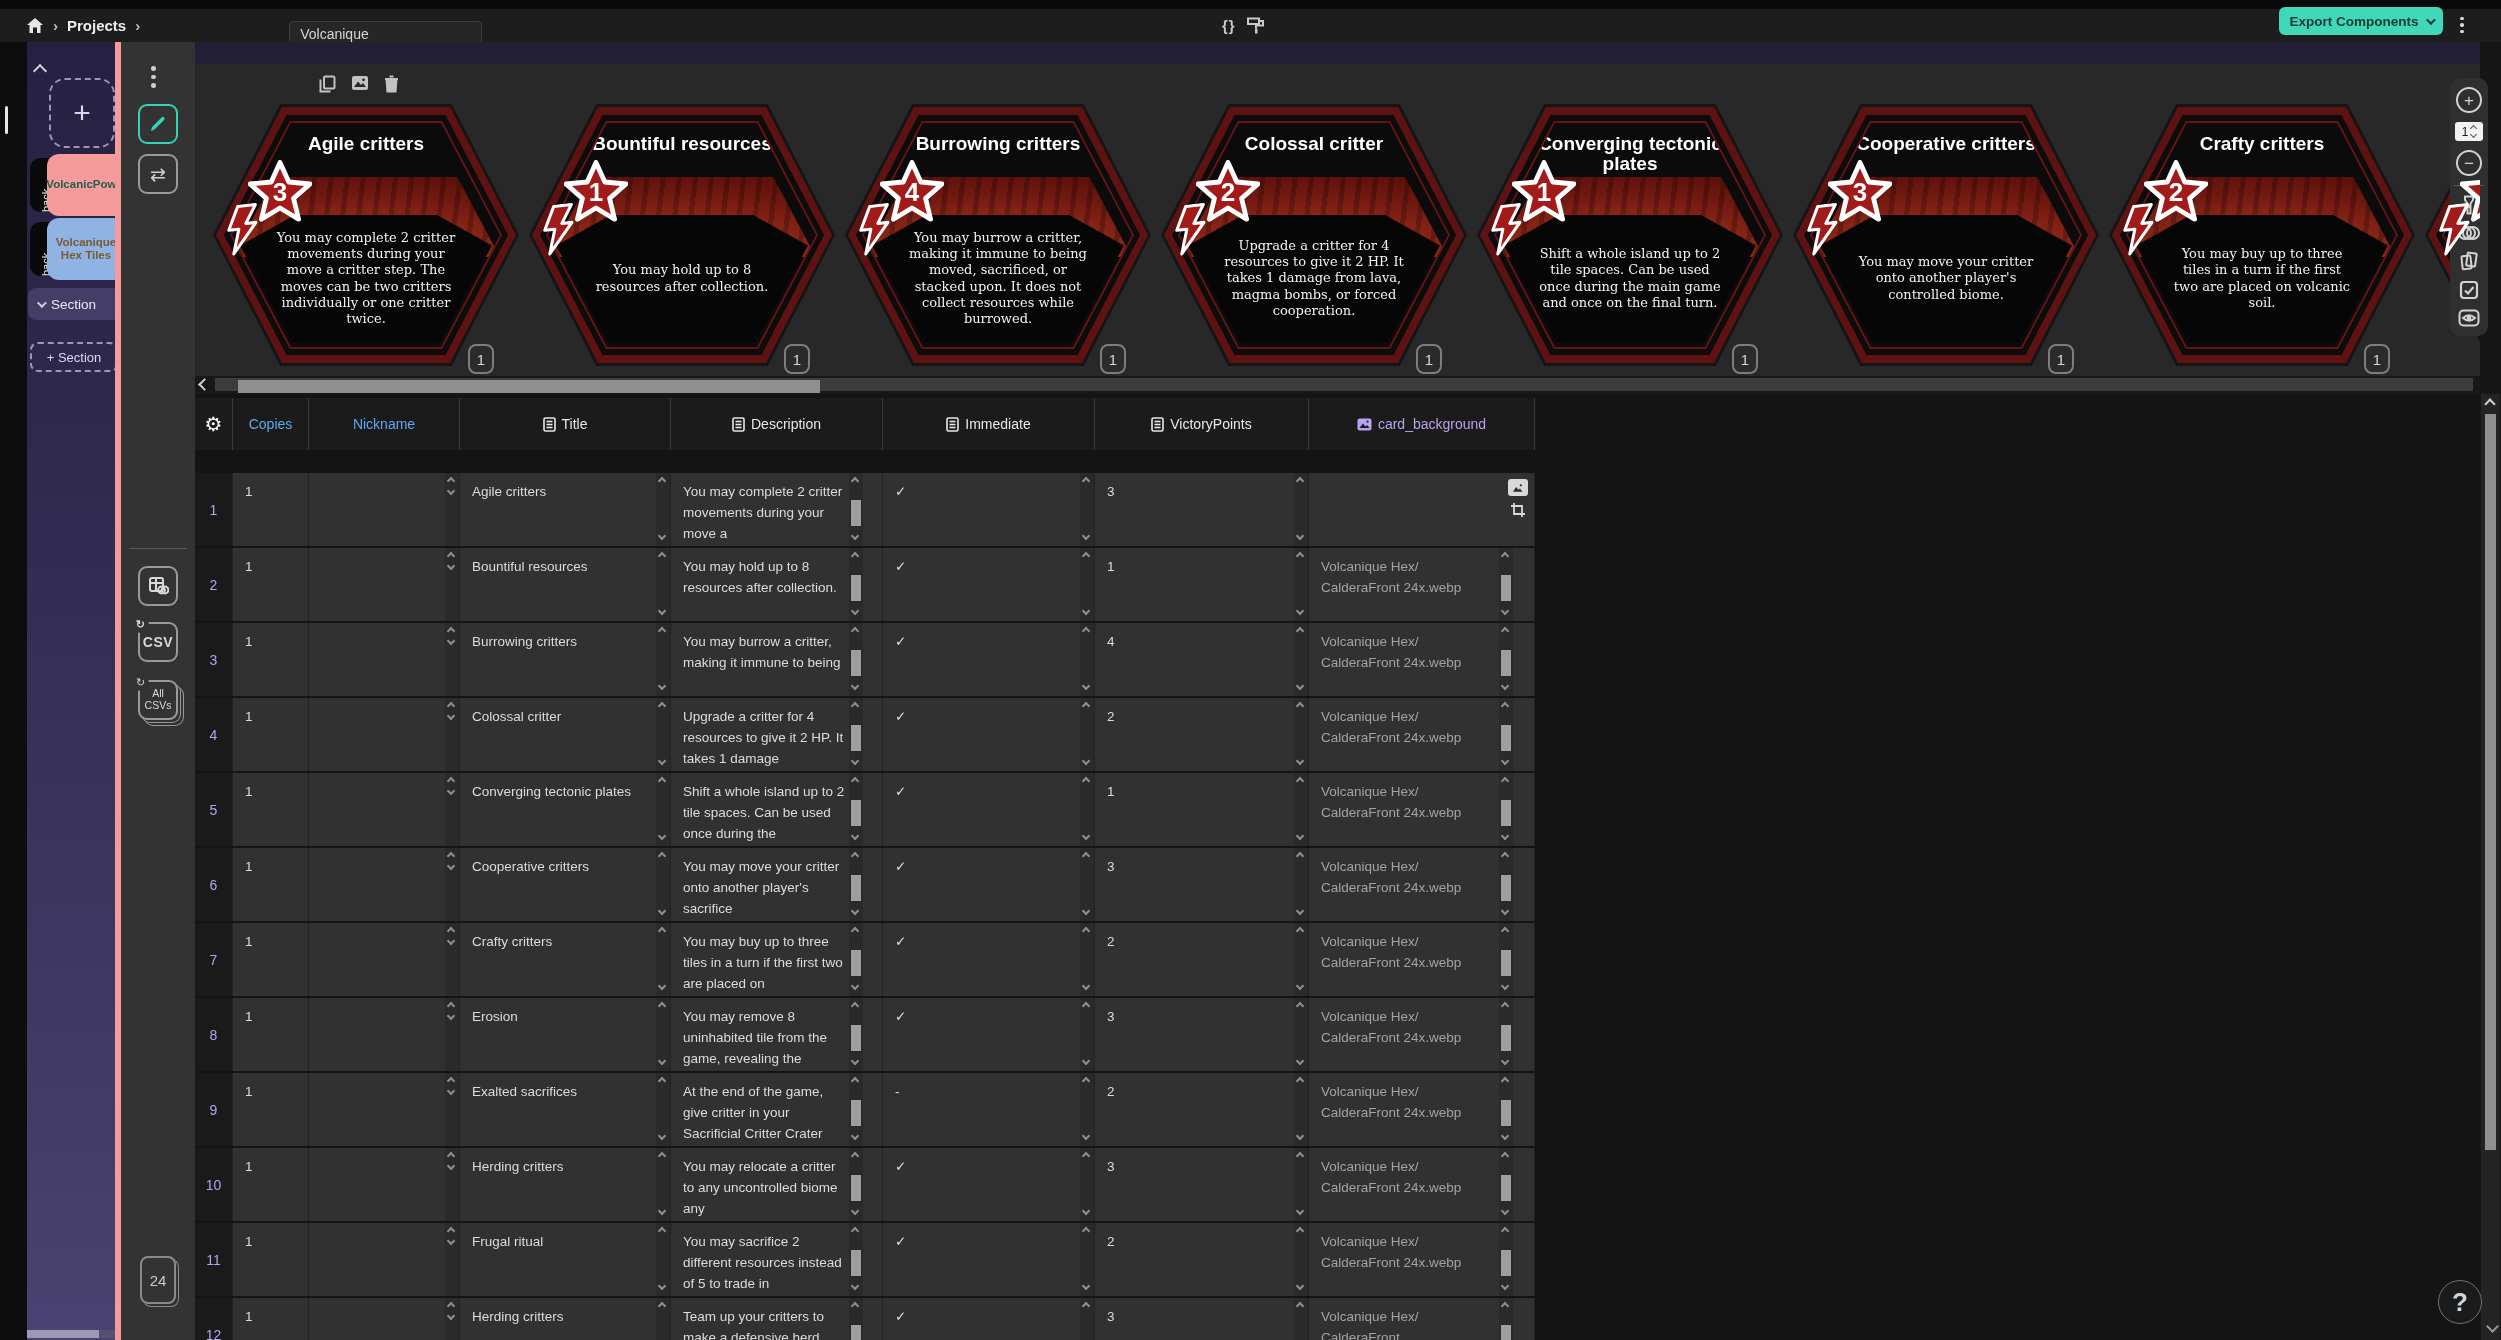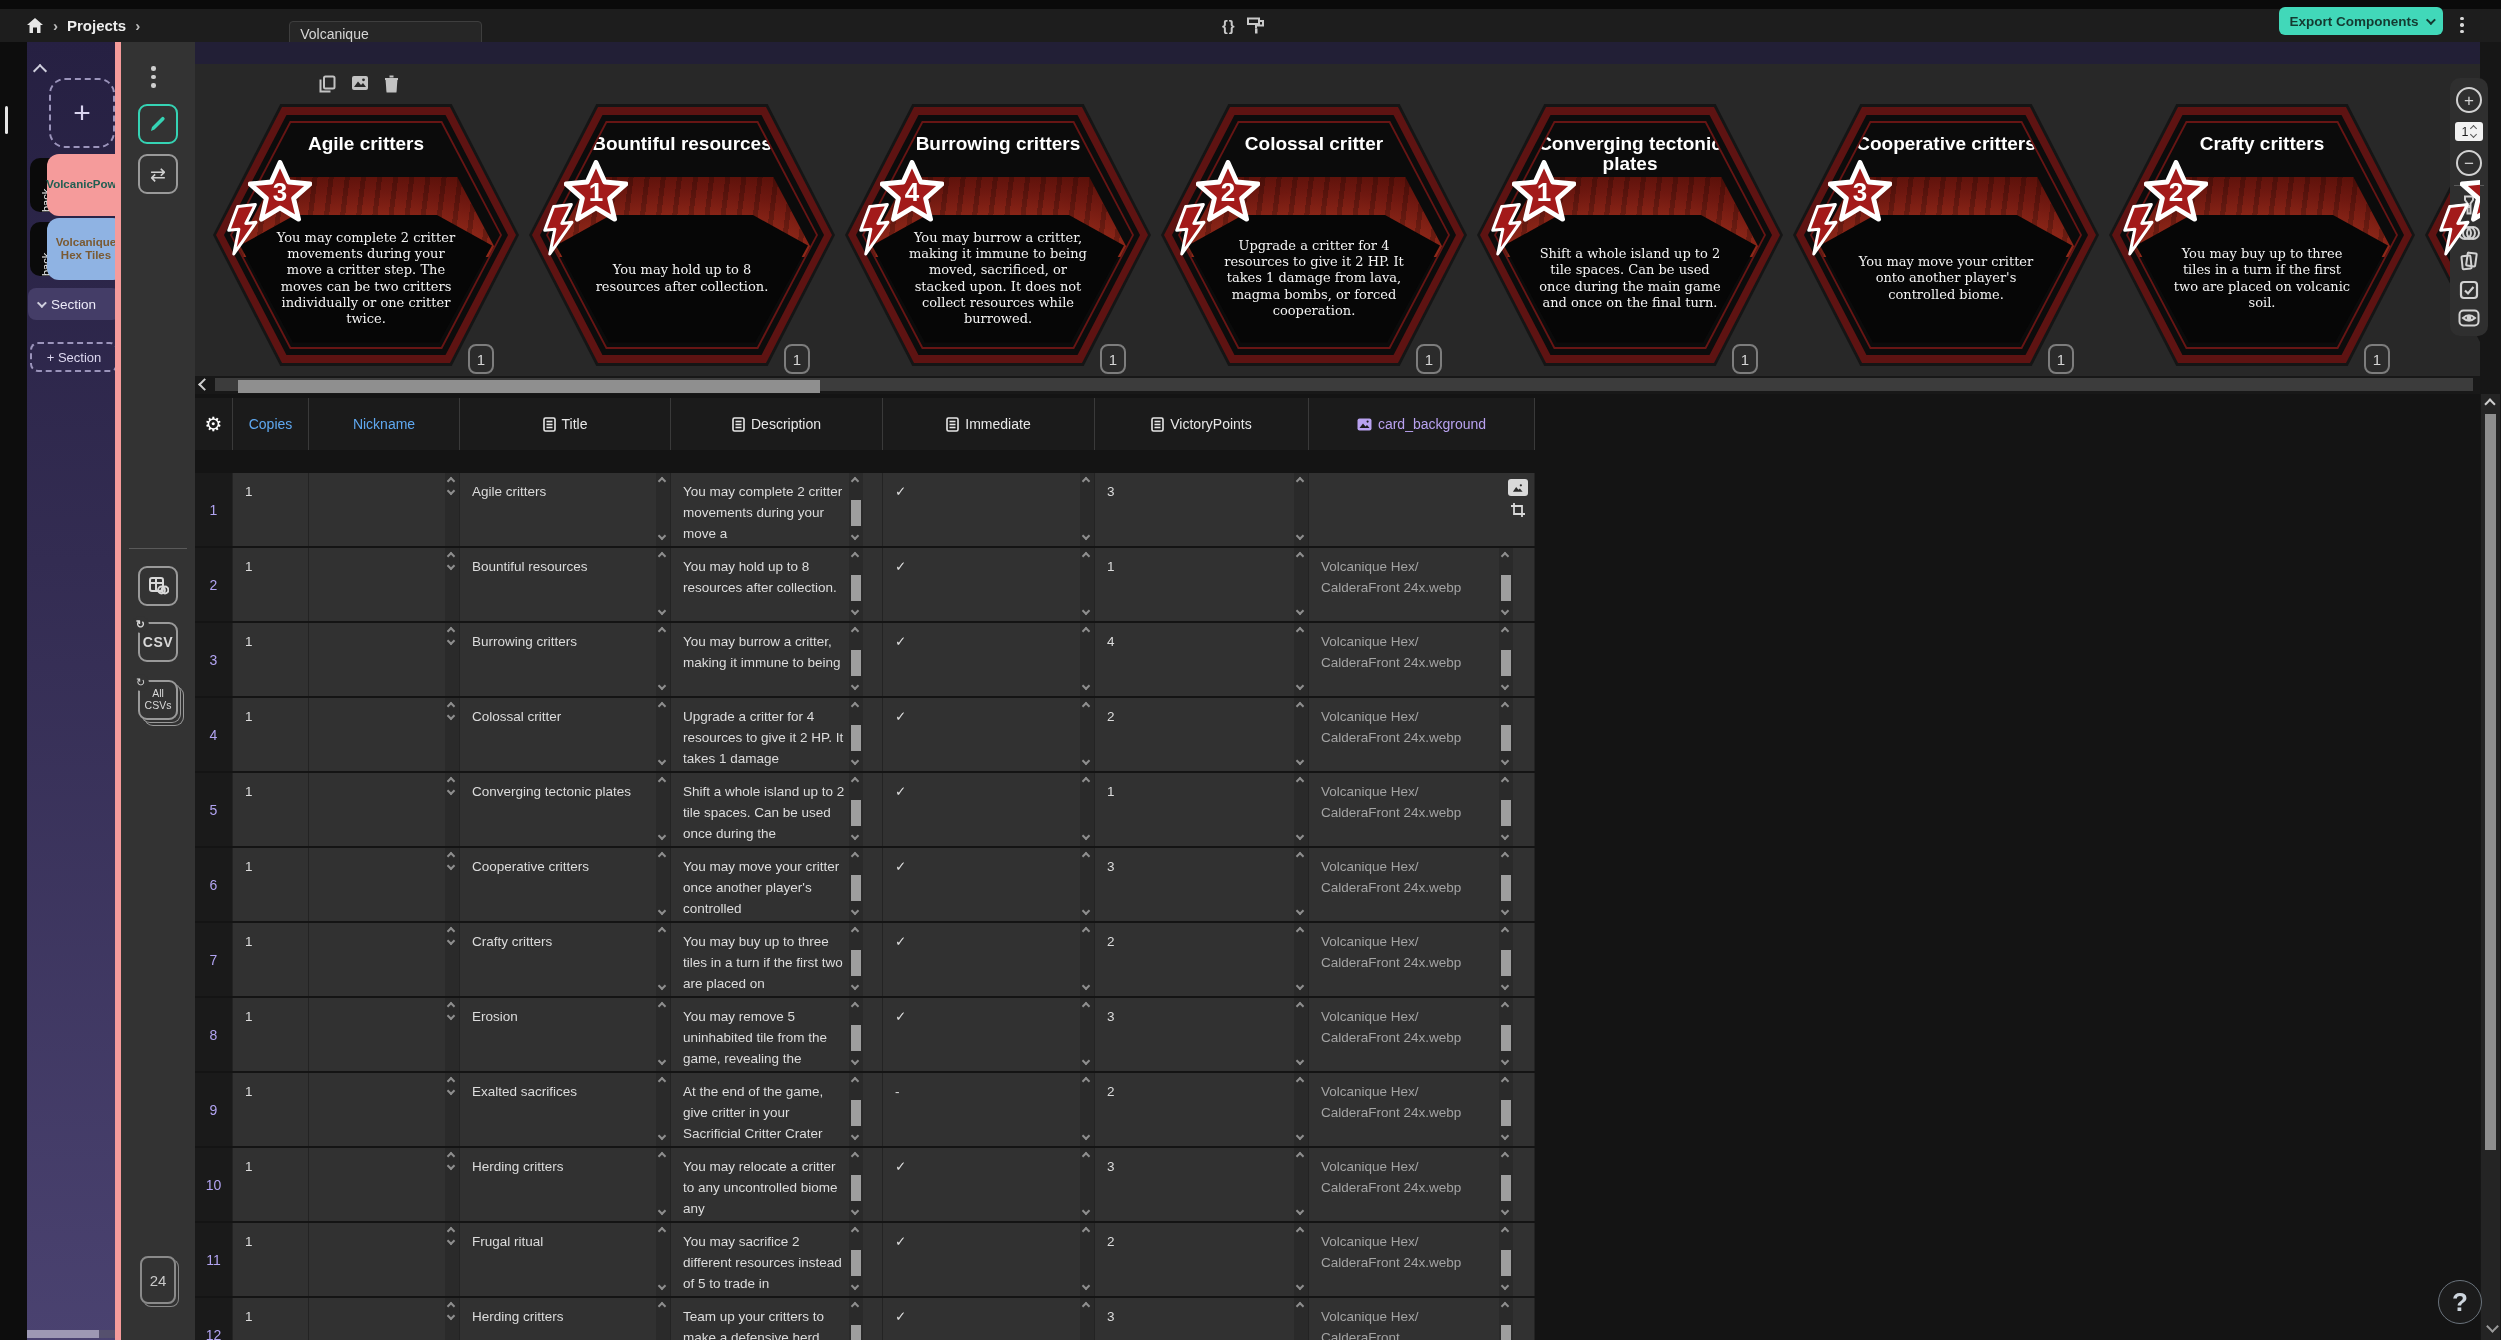--- a/index.html
+++ b/index.html
@@ -767,21 +767,21 @@
           </div>
         </div>
         <div class="cell">
           <div class="cellbody" style="width: 150px;">Cooperative critters</div>
           <div class="strip">
             <span class="s-up" style="top: 5px;"></span>
             <span class="s-dn" style="bottom: 7px;"></span>
           </div>
         </div>
         <div class="cell">
-          <div class="cellbody" style="max-width: 178px;">You may move your critter once another player's controlled</div>
+          <div class="cellbody" style="max-width: 178px;">You may move your critter onto another player's sacrifice</div>
           <div class="strip">
             <span class="s-up" style="top: 5px;"></span>
             <span class="s-dn" style="bottom: 7px;"></span>
             <div class="s-thumb"></div>
           </div>
         </div>
         <div class="cell">
           <div class="cellbody">✓</div>
           <div class="strip">
             <span class="s-up" style="top: 5px;"></span>
@@ -863,21 +863,21 @@
           </div>
         </div>
         <div class="cell">
           <div class="cellbody" style="width: 150px;">Erosion</div>
           <div class="strip">
             <span class="s-up" style="top: 5px;"></span>
             <span class="s-dn" style="bottom: 7px;"></span>
           </div>
         </div>
         <div class="cell">
-          <div class="cellbody" style="max-width: 178px;">You may remove 5 uninhabited tile from the game, revealing the</div>
+          <div class="cellbody" style="max-width: 178px;">You may remove 8 uninhabited tile from the game, revealing the</div>
           <div class="strip">
             <span class="s-up" style="top: 5px;"></span>
             <span class="s-dn" style="bottom: 7px;"></span>
             <div class="s-thumb"></div>
           </div>
         </div>
         <div class="cell">
           <div class="cellbody">✓</div>
           <div class="strip">
             <span class="s-up" style="top: 5px;"></span>

